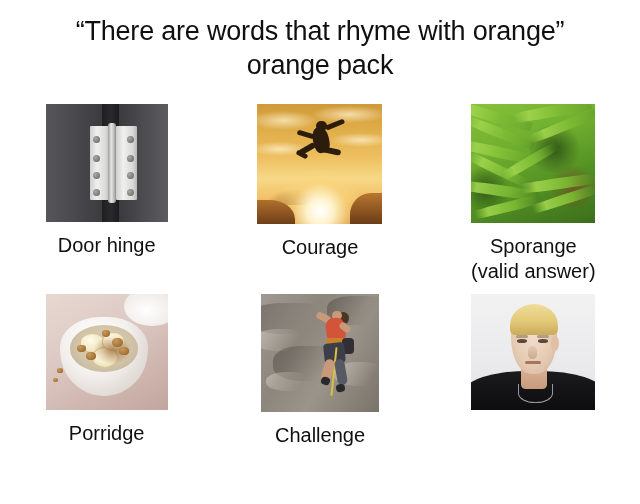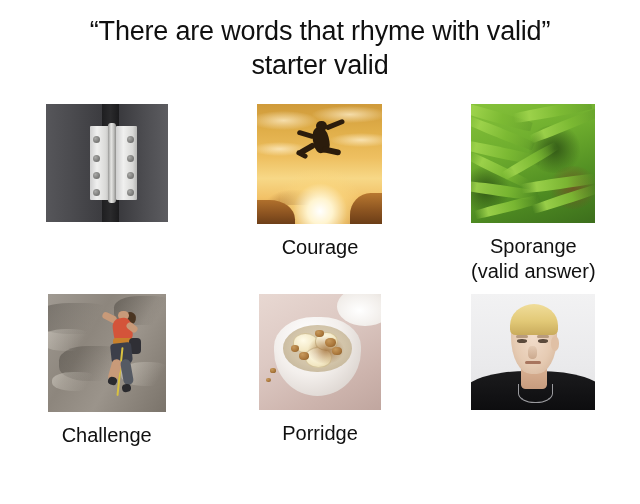--- a/index.html
+++ b/index.html
@@ -260,42 +260,45 @@
     border: 1.5px solid #9a9a9e; border-top: none;
     border-radius: 0 0 50% 50%;
   }
 </style>
 </head>
 <body>
 
 <div class="page">
 
   <div class="title">
-    <span class="title-line">“There are words that rhyme with valid”</span>
-    <span class="title-line">starter valid</span>
+    <span class="title-line">“There are words that rhyme with orange”</span>
+    <span class="title-line">orange pack</span>
   </div>
 
   <div class="grid">
 
     <div class="cell">
       <div class="thumb t-hinge">
         <div class="hinge-door-l"></div>
         <div class="hinge-gap"></div>
         <div class="hinge-door-r"></div>
         <div class="hinge-plate left"></div>
         <div class="hinge-plate right"></div>
         <div class="hinge-barrel"></div>
         <div class="screw" style="left:39%;top:27%"></div>
         <div class="screw" style="left:39%;top:43%"></div>
         <div class="screw" style="left:39%;top:58%"></div>
         <div class="screw" style="left:39%;top:72%"></div>
         <div class="screw" style="left:67%;top:27%"></div>
         <div class="screw" style="left:67%;top:43%"></div>
         <div class="screw" style="left:67%;top:58%"></div>
         <div class="screw" style="left:67%;top:72%"></div>
+      </div>
+      <div class="caption">
+        <span>Door hinge</span>
       </div>
     </div>
 
     <div class="cell">
       <div class="thumb t-courage">
         <div class="cloud" style="left:-6%;top:6%;width:54%;height:16%"></div>
         <div class="cloud" style="left:44%;top:2%;width:60%;height:14%"></div>
         <div class="cloud" style="left:58%;top:24%;width:50%;height:12%"></div>
         <div class="cloud" style="left:-4%;top:32%;width:44%;height:11%"></div>
         <div class="horizon-hill"></div>
@@ -330,20 +333,42 @@
         <div class="frond" style="left:2%;top:82%;width:54%;height:8%;transform:rotate(-14deg)"></div>
         <div class="frond" style="left:34%;top:2%;width:64%;height:9%;transform:rotate(-10deg)"></div>
         <div class="frond" style="left:46%;top:14%;width:58%;height:8%;transform:rotate(-22deg)"></div>
         <div class="frond" style="left:40%;top:62%;width:62%;height:9%;transform:rotate(-8deg)"></div>
         <div class="frond" style="left:48%;top:76%;width:56%;height:8%;transform:rotate(-18deg)"></div>
         <div class="frond" style="left:22%;top:44%;width:50%;height:8%;transform:rotate(-30deg)"></div>
       </div>
       <div class="caption">
         <span>Sporange</span><br>
         <span>(valid answer)</span>
+      </div>
+    </div>
+
+    <div class="cell">
+      <div class="thumb t-porridge">
+        <div class="bowl-back"></div>
+        <div class="bowl-main"></div>
+        <div class="bowl-inner"></div>
+        <div class="banana" style="left:28%;top:34%;width:19%;height:15%"></div>
+        <div class="banana" style="left:38%;top:46%;width:20%;height:16%"></div>
+        <div class="banana" style="left:46%;top:33%;width:17%;height:14%"></div>
+        <div class="syrup" style="left:40%;top:36%;width:30%;height:24%"></div>
+        <div class="nut" style="left:54%;top:38%;width:9%;height:8%"></div>
+        <div class="nut" style="left:60%;top:46%;width:8%;height:7%"></div>
+        <div class="nut" style="left:46%;top:31%;width:7%;height:6%"></div>
+        <div class="nut" style="left:33%;top:50%;width:8%;height:7%"></div>
+        <div class="nut" style="left:26%;top:44%;width:7%;height:6%"></div>
+        <div class="nut" style="left:9%;top:64%;width:5%;height:4%"></div>
+        <div class="nut" style="left:6%;top:72%;width:4%;height:4%"></div>
+      </div>
+      <div class="caption">
+        <span>Porridge</span>
       </div>
     </div>
 
     <div class="cell">
       <div class="thumb t-climb">
         <div class="rock-streak" style="left:-10%;top:8%;width:70%;height:26%"></div>
         <div class="rock-streak" style="left:10%;top:44%;width:60%;height:30%"></div>
         <div class="rock-streak" style="left:56%;top:2%;width:54%;height:24%"></div>
         <div class="rock-light" style="left:-6%;top:30%;width:46%;height:18%"></div>
         <div class="rock-light" style="left:4%;top:66%;width:40%;height:16%"></div>
@@ -363,42 +388,20 @@
           <span class="c-shoe-a"></span>
           <span class="c-shoe-b"></span>
         </div>
       </div>
       <div class="caption">
         <span>Challenge</span>
       </div>
     </div>
 
     <div class="cell">
-      <div class="thumb t-porridge">
-        <div class="bowl-back"></div>
-        <div class="bowl-main"></div>
-        <div class="bowl-inner"></div>
-        <div class="banana" style="left:28%;top:34%;width:19%;height:15%"></div>
-        <div class="banana" style="left:38%;top:46%;width:20%;height:16%"></div>
-        <div class="banana" style="left:46%;top:33%;width:17%;height:14%"></div>
-        <div class="syrup" style="left:40%;top:36%;width:30%;height:24%"></div>
-        <div class="nut" style="left:54%;top:38%;width:9%;height:8%"></div>
-        <div class="nut" style="left:60%;top:46%;width:8%;height:7%"></div>
-        <div class="nut" style="left:46%;top:31%;width:7%;height:6%"></div>
-        <div class="nut" style="left:33%;top:50%;width:8%;height:7%"></div>
-        <div class="nut" style="left:26%;top:44%;width:7%;height:6%"></div>
-        <div class="nut" style="left:9%;top:64%;width:5%;height:4%"></div>
-        <div class="nut" style="left:6%;top:72%;width:4%;height:4%"></div>
-      </div>
-      <div class="caption">
-        <span>Porridge</span>
-      </div>
-    </div>
-
-    <div class="cell">
       <div class="thumb t-portrait">
         <div class="p-jacket"></div>
         <div class="p-neck"></div>
         <div class="p-face"></div>
         <div class="p-ear"></div>
         <div class="p-hair"></div>
         <div class="p-brow" style="left:36%"></div>
         <div class="p-brow" style="left:53%"></div>
         <div class="p-eye" style="left:37%"></div>
         <div class="p-eye" style="left:54%"></div>

